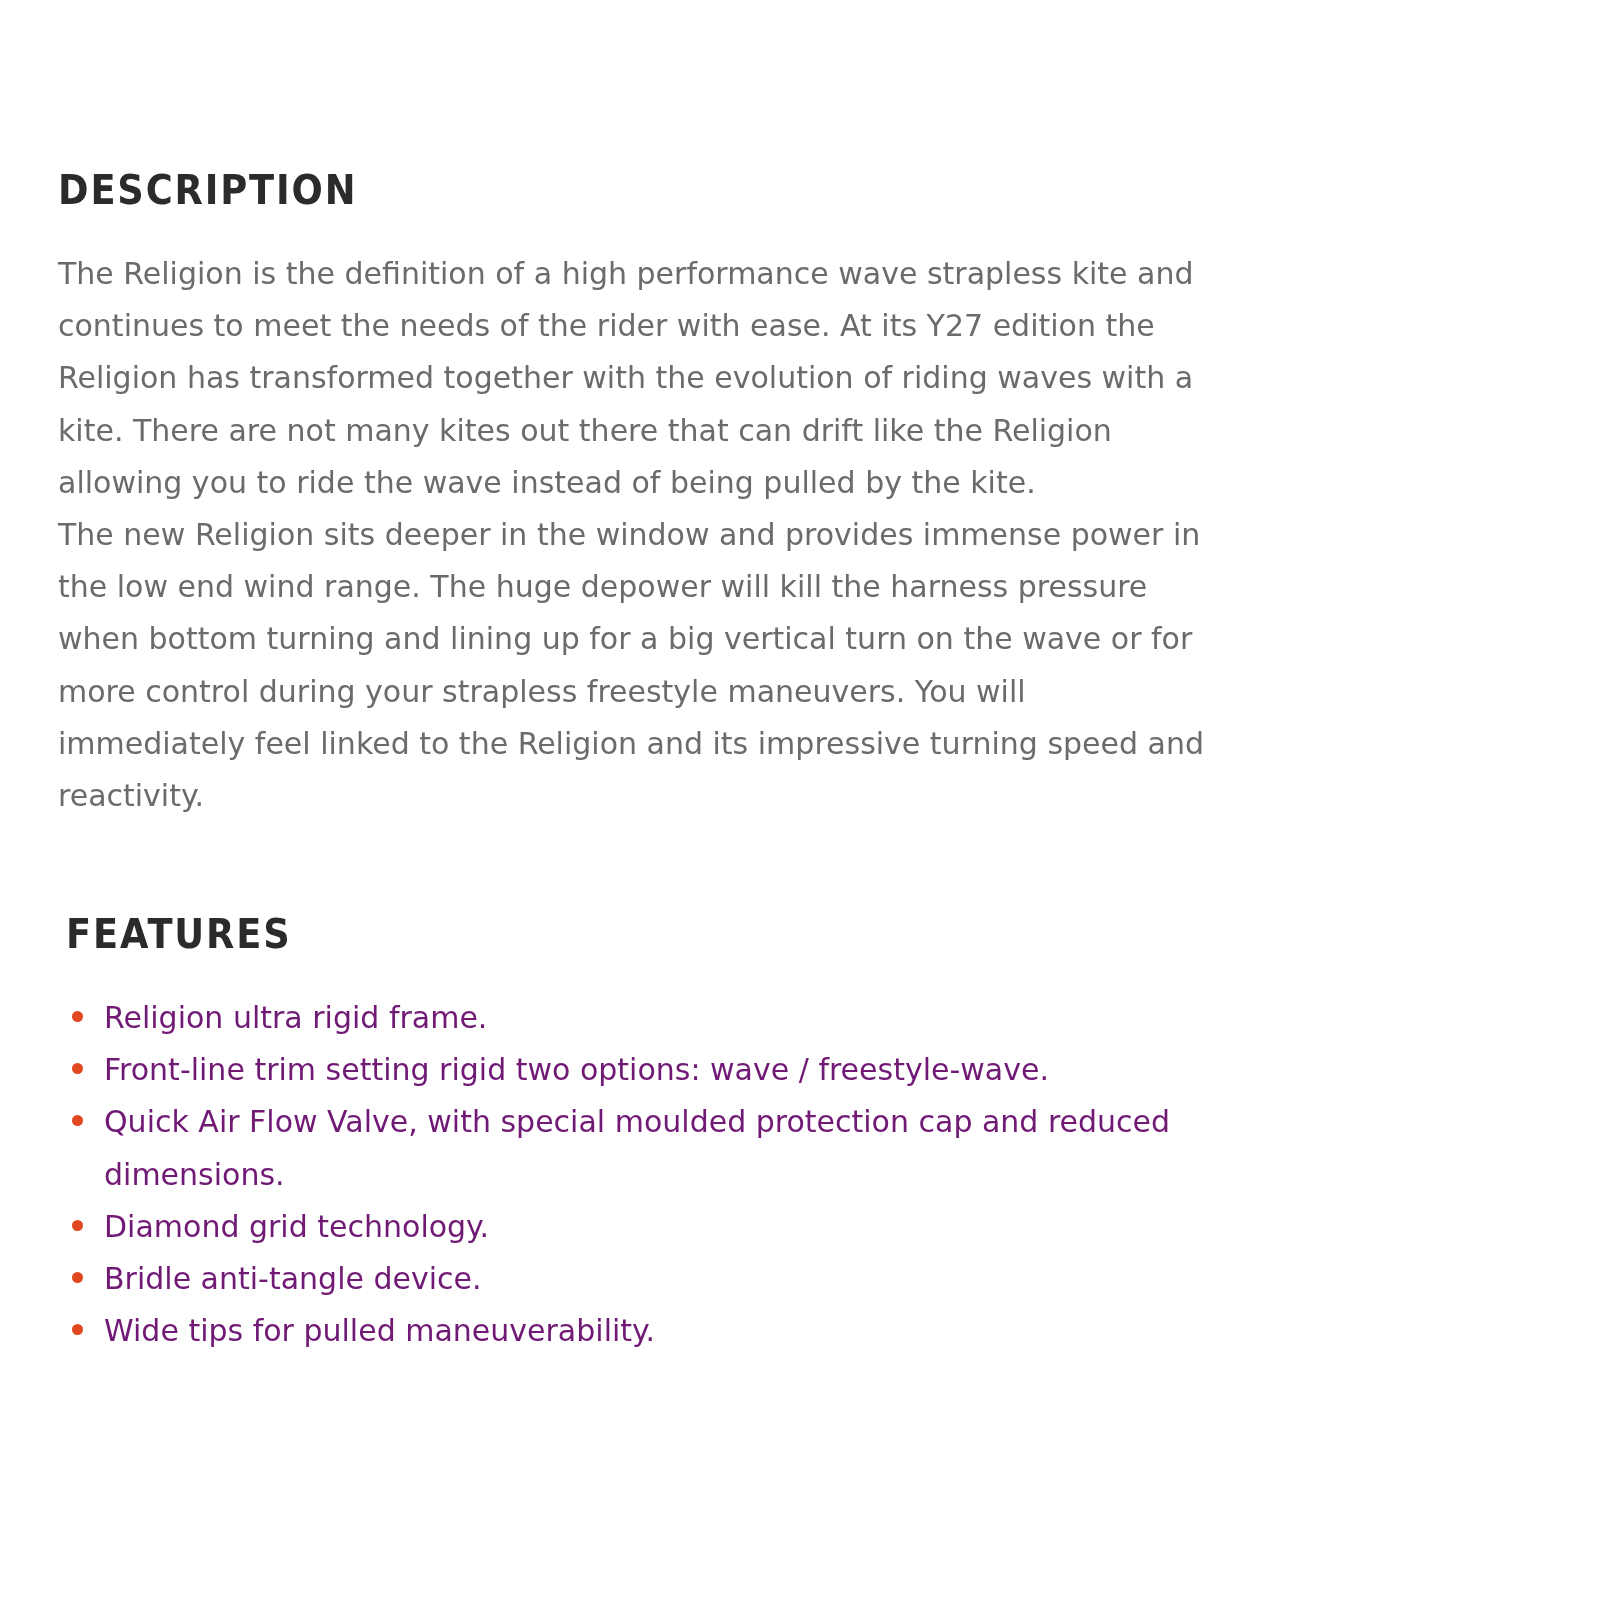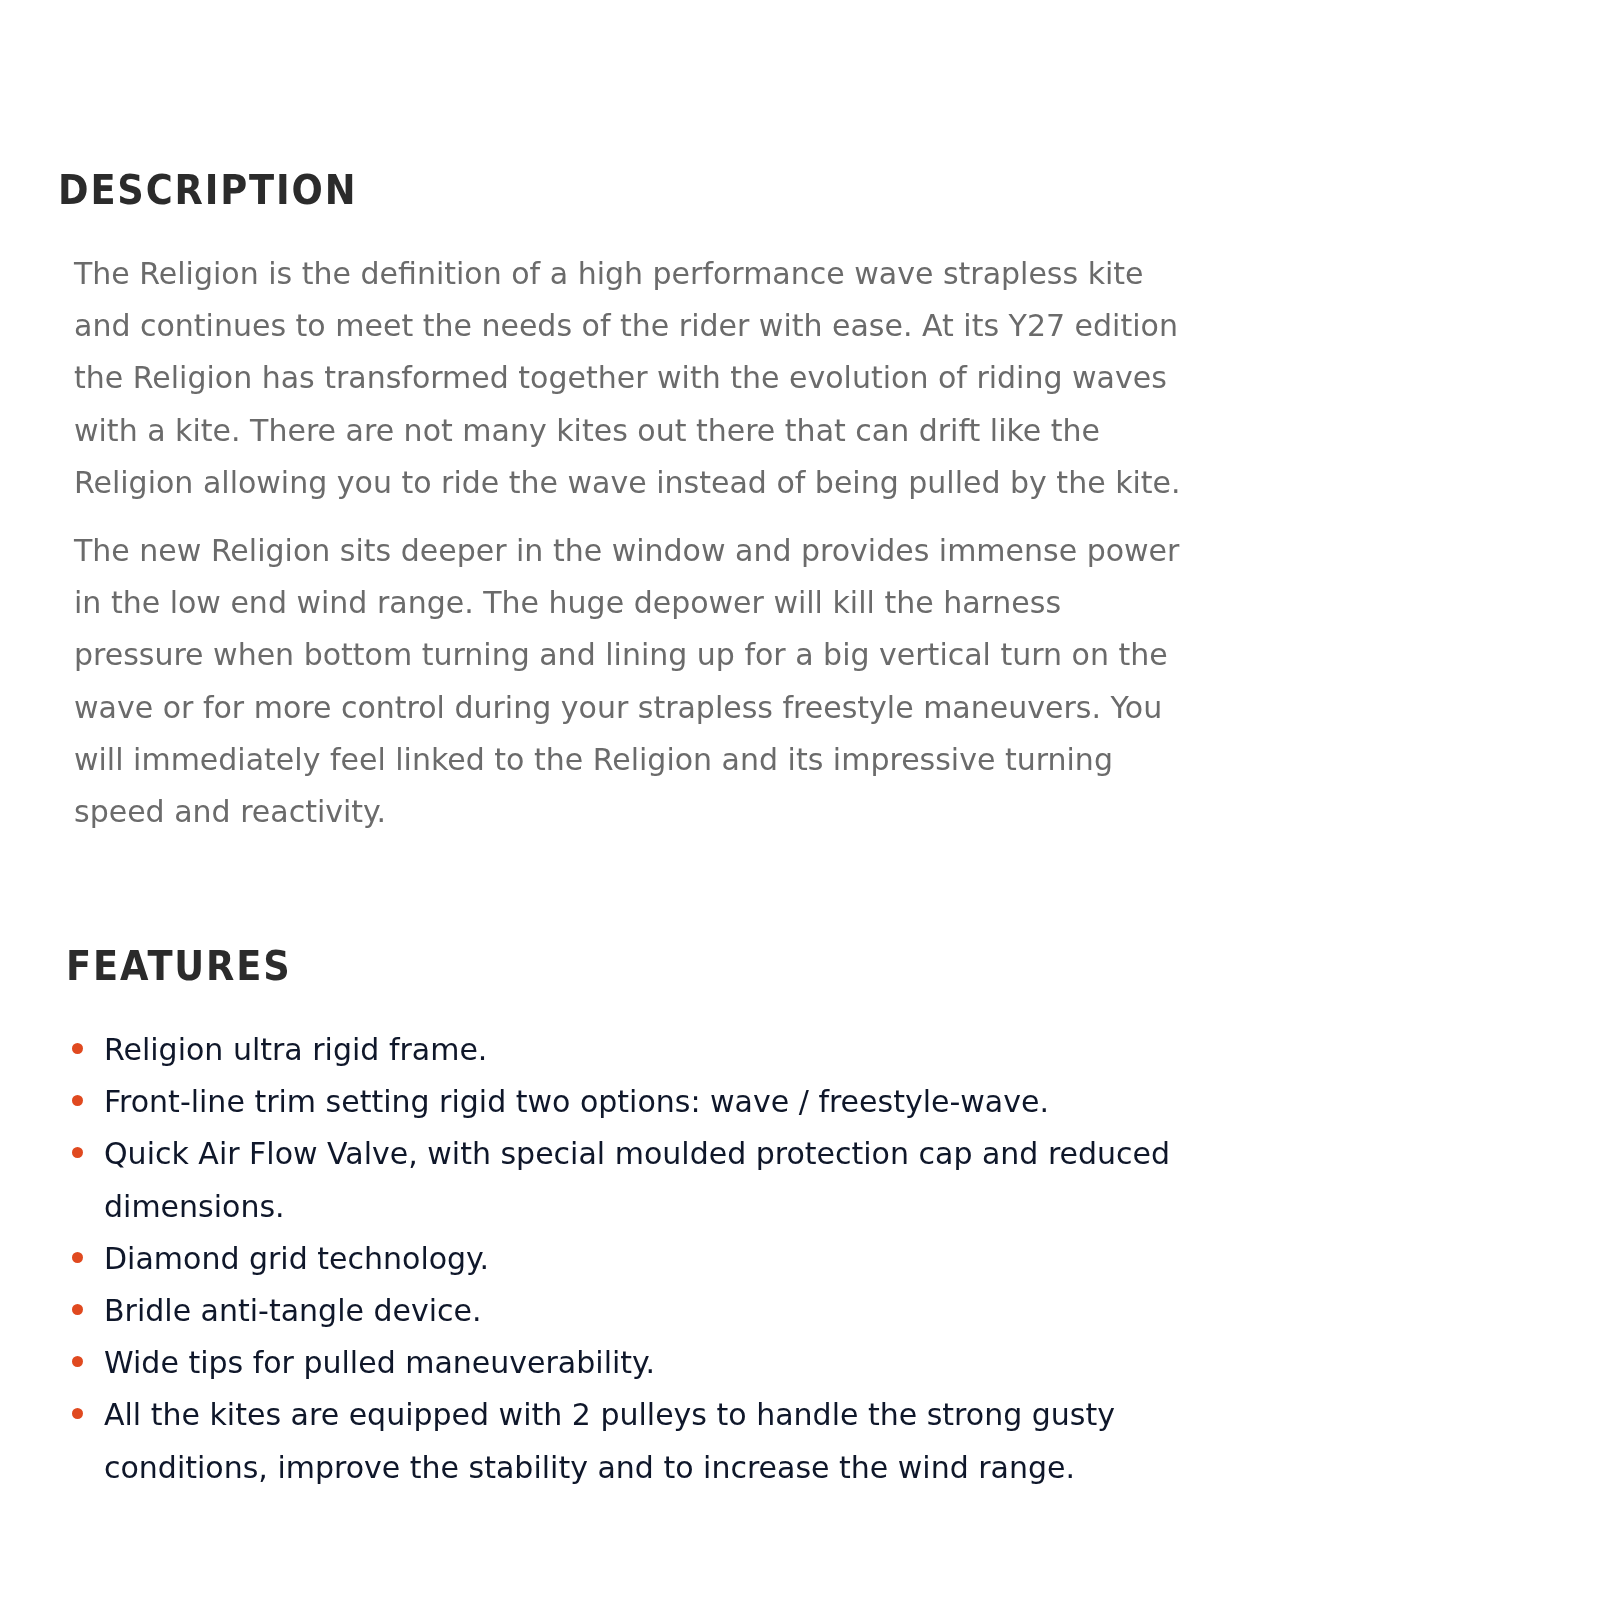--- a/index.html
+++ b/index.html
@@ -35,33 +35,33 @@
     margin-left: 8px;
   }
   .body-text {
     color: #6b6b6b;
     font-size: 30px;
     line-height: 1.74;
     max-width: 1470px;
     font-weight: 400;
   }
   .para {
-    margin: 16px;
+    margin: 0;
   }
   .spacer-between-sections {
     height: 92px;
   }
   .features-list {
     list-style: none;
     margin: 0;
     padding: 0 0 0 8px;
   }
   .feature-item {
     position: relative;
-    color: #0f172a;
+    color: #701a75;
     font-size: 30px;
     line-height: 1.74;
     padding-left: 38px;
     max-width: 1490px;
   }
   .feature-item .dot {
     position: absolute;
     left: 6px;
     top: 19px;
     width: 11px;
@@ -104,19 +104,15 @@
       <span>Diamond grid technology.</span>
     </li>
     <li class="feature-item">
       <span class="dot"></span>
       <span>Bridle anti-tangle device.</span>
     </li>
     <li class="feature-item">
       <span class="dot"></span>
       <span>Wide tips for pulled maneuverability.</span>
     </li>
-    <li class="feature-item">
-      <span class="dot"></span>
-      <span>All the kites are equipped with 2 pulleys to handle the strong gusty conditions, improve the stability and to increase the wind range.</span>
-    </li>
   </ul>
 
 </div>
 
 </body></html>

